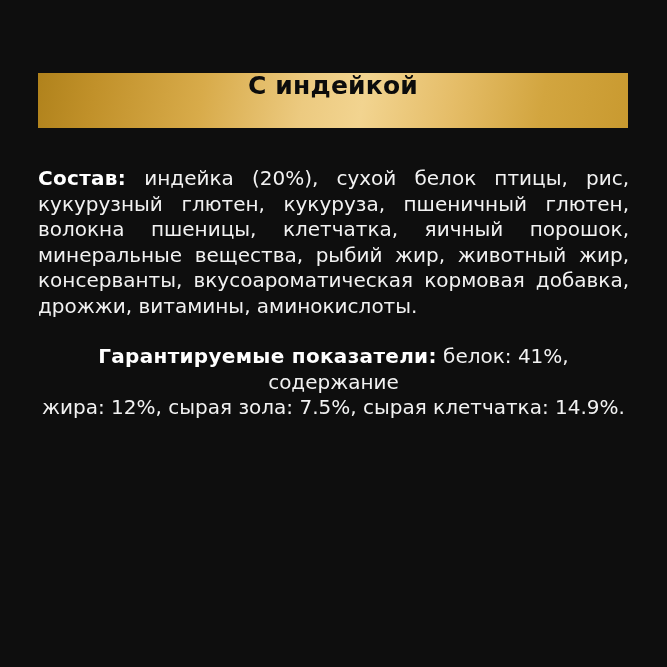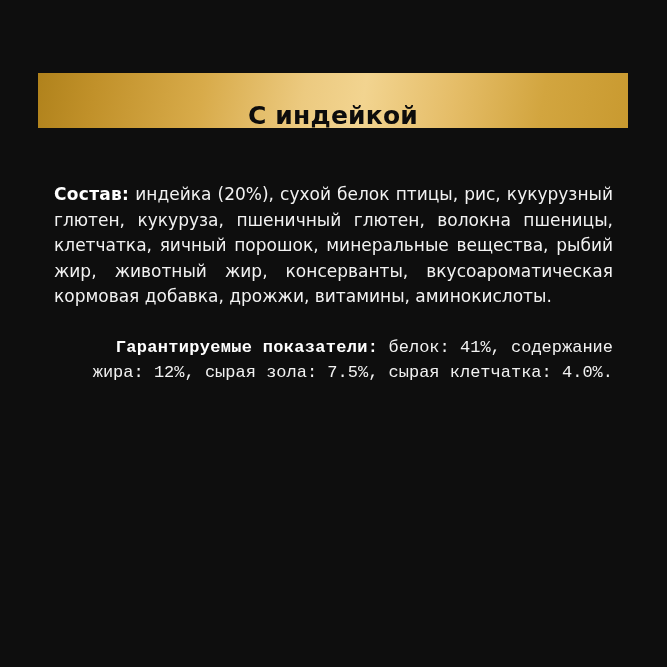--- a/index.html
+++ b/index.html
@@ -29,21 +29,21 @@
     background: linear-gradient(100deg,
         #b0821c 0%,
         #c1912a 10%,
         #d8ab4a 28%,
         #ecca80 45%,
         #f2d490 55%,
         #e5bd68 70%,
         #d2a53f 85%,
         #c99a30 100%);
     display: flex;
-    align-items: flex-end;
+    align-items: flex-start;
     justify-content: center;
     box-sizing: border-box;
   }
   .banner-title {
     color: #0c0c0c;
     font-size: 25px;
     font-weight: bold;
     letter-spacing: 0.2px;
     line-height: 1;
     text-align: center;
@@ -51,33 +51,32 @@
   }
   
   .content {
     position: absolute;
     left: 38px;
     top: 166px;
     width: 591px;
   }
   .para {
     color: #f2f2f2;
-    font-size: 17px;
+    font-size: 20px;
     line-height: 25.5px;
     text-align: justify;
     text-justify: inter-word;
     font-family: "DejaVu Sans", sans-serif;
-    margin: 16px;
+    margin: 0;
   }
   .para + .para {
     margin-top: 25px;
   }
   .para-last {
-    text-align: right;
-    font-family: Liberation Mono, monospace;
+    text-align: center;
   }
   .para-last .line2 {
     display: block;
   }
   .lead {
     font-weight: bold;
     color: #ffffff;
     letter-spacing: 0.3px;
   }
 </style>
@@ -88,16 +87,16 @@
 
   <div class="banner">
     <div class="banner-title">С индейкой</div>
   </div>
 
   <div class="content">
 
     <p class="para"><span class="lead">Состав:</span> <span>индейка (20%), сухой белок птицы, рис, кукурузный глютен, кукуруза, пшеничный глютен, волокна пшеницы, клетчатка, яичный порошок, минеральные вещества, рыбий жир, животный жир, консерванты, вкусоароматическая кормовая добавка, дрожжи, витамины, аминокислоты.</span></p>
 
 
-    <p class="para para-last"><span class="lead">Гарантируемые показатели:</span> <span>белок: 41%, содержание</span><span class="line2">жира: 12%, сырая зола: 7.5%, сырая клетчатка: 4.0%.</span></p>
+    <p class="para para-last"><span class="lead">Гарантируемые показатели:</span> <span>белок: 41%, содержание</span><span class="line2">жира: 12%, сырая зола: 7.5%, сырая клетчатка: 14.9%.</span></p>
 
   </div>
 </div>
 
 </body></html>

